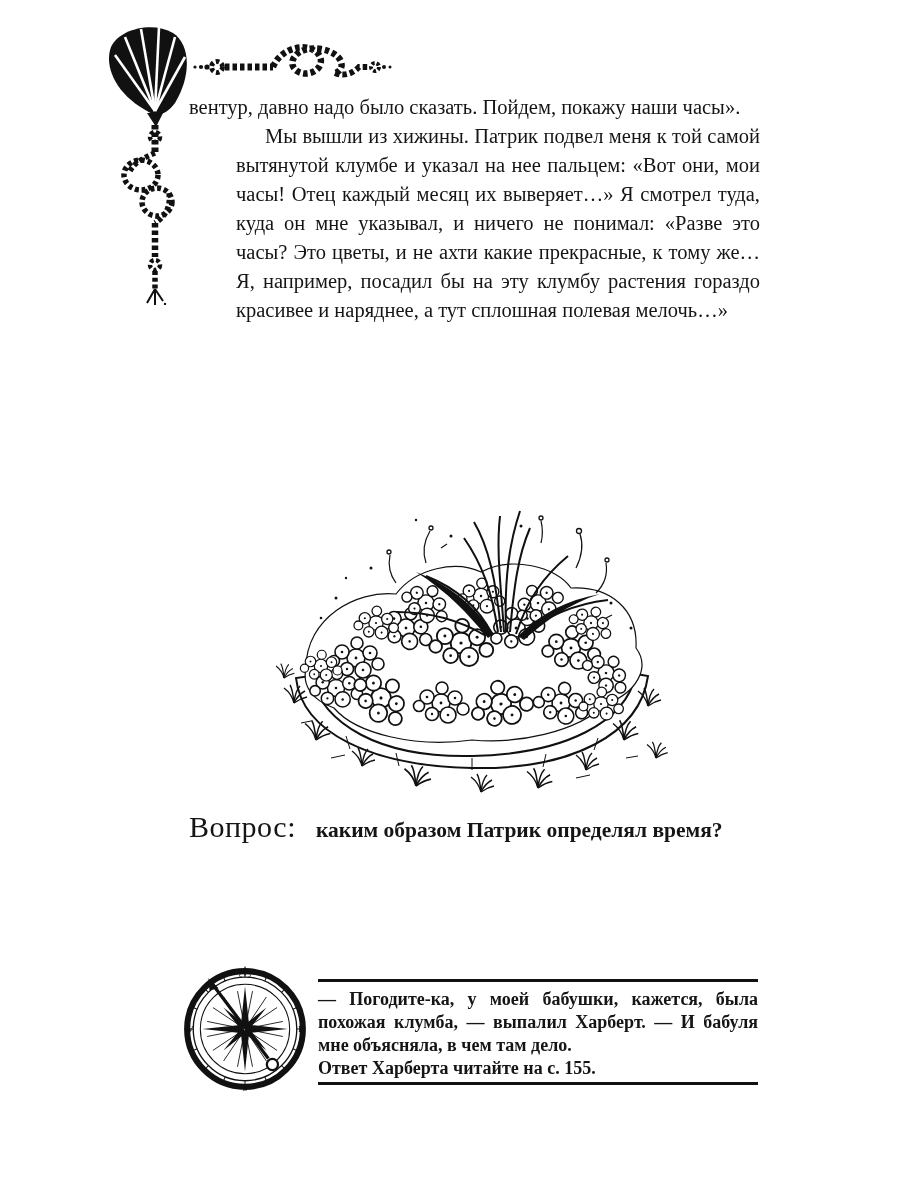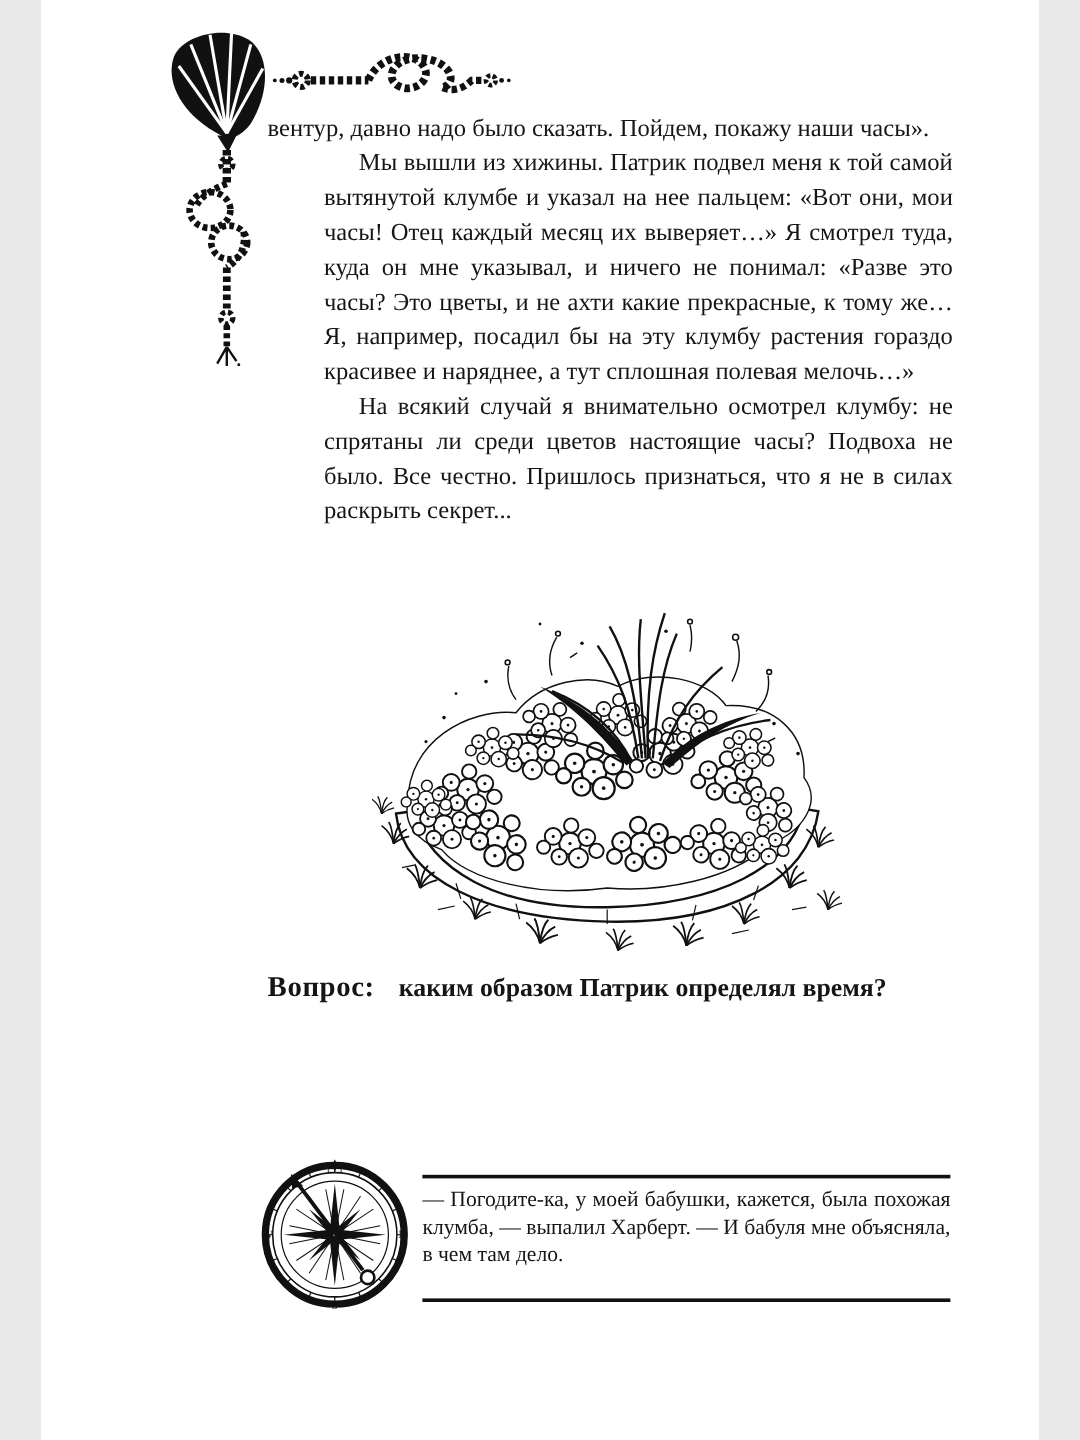--- a/index.html
+++ b/index.html
@@ -1,18 +1,18 @@
 <!DOCTYPE html>
 <html lang="ru"><head>
 <meta charset="utf-8">
 <style>
   html,body{margin:0;padding:0;background:#e8e8e8;}
   .page{
     position:relative;
-    width:832px;height:1200px;
+    width:900px;height:1200px;
     margin:0 auto;
     background:#ffffff;
     color:#151515;
     font-family:"Liberation Serif","DejaVu Serif",serif;
     overflow:hidden;
   }
   
   .ornament{position:absolute;left:95px;top:25px;width:300px;height:280px;}
   
   .bodytext{
@@ -23,32 +23,32 @@
   }
   .bodytext p{margin:0;}
   .bodytext p.indent{text-indent:29px;margin-left:47px;}
   
   .flowerbed{position:absolute;left:276px;top:508px;width:392px;height:290px;}
   
   .question{
     position:absolute;left:189px;top:810px;width:580px;
     white-space:nowrap;
   }
-  .q-label{font-size:24px;font-weight:bold;letter-spacing:.5px;}
+  .q-label{font-size:30px;font-weight:normal;letter-spacing:.5px;}
   .q-text{font-size:21.5px;font-weight:bold;margin-left:20px;}
   
   .compass{position:absolute;left:178px;top:963px;width:134px;height:136px;}
   .rule{position:absolute;left:318px;width:440px;height:3px;background:#111;}
   .rule-top{top:979px;}
   .rule-bottom{top:1082px;}
   .footnote{
     position:absolute;left:318px;top:988px;width:440px;
     font-size:18px;line-height:23px;
   }
-  .footnote p{margin:0;}
+  .footnote p{margin:0;font-weight:bold;}
   .footnote .quote{text-align:justify;hyphens:auto;-webkit-hyphens:auto;}
   svg{display:block;}
 </style>
 </head>
 <body>
 
 <div class="page">
 
   <svg class="ornament" viewBox="0 0 300 280" xmlns="http://www.w3.org/2000/svg" aria-hidden="true">
     <g stroke="none" fill="#111">
@@ -93,21 +93,20 @@
     </g>
     <g fill="#111" stroke="none">
       <circle cx="50" cy="282" r="1.2"></circle>
         <circle cx="70" cy="279" r="1.2"></circle>
     </g>
   </svg>
 
   <div class="bodytext">
     <p>вентур, давно надо было сказать. Пойдем, покажу наши часы».</p>
     <p class="indent">Мы вышли из хижины. Патрик подвел меня к той самой вытянутой клумбе и указал на нее пальцем: «Вот они, мои часы! Отец каждый месяц их выверяет…» Я смотрел туда, куда он мне указывал, и ничего не понимал: «Разве это часы? Это цветы, и не ахти какие прекрасные, к тому же… Я, например, посадил бы на эту клумбу растения гораздо красивее и наряднее, а тут сплошная полевая мелочь…»</p>
-    <p class="indent">На всякий случай я внимательно осмотрел клумбу: не спрятаны ли среди цветов настоящие часы? Подвоха не было. Все честно. Пришлось признаться, что я не в силах раскрыть секрет...</p>
   </div>
 
   <svg class="flowerbed" viewBox="0 0 392 290" xmlns="http://www.w3.org/2000/svg" aria-hidden="true">
     <defs>
       <g id="cluster">
         <g fill="#fff" stroke="#111" stroke-width="1.6">
           <circle cx="0" cy="0" r="9"></circle>
           <circle cx="14" cy="-5" r="7"></circle>
           <circle cx="-14" cy="-6" r="7"></circle>
           <circle cx="7" cy="12" r="8"></circle>
@@ -286,16 +285,17 @@
     <g>
       <line x1="34" y1="20" x2="89" y2="93" stroke="#111" stroke-width="3.2"></line>
       <polygon points="30,14 40,24 31,26" fill="#111"></polygon>
       <circle cx="93" cy="99" r="5.5" fill="#fff" stroke="#111" stroke-width="2.2"></circle>
     </g>
   </svg>
 
   <div class="rule rule-top"></div>
   <div class="footnote">
     <p class="quote">— Погодите-ка, у моей бабушки, кажется, была похожая клумба, — выпалил Харберт. — И бабуля мне объясняла, в чем там дело.</p>
+    <p class="ref">Ответ Харберта читайте на с. 155.</p>
   </div>
   <div class="rule rule-bottom"></div>
 
 </div>
 
 </body></html>

